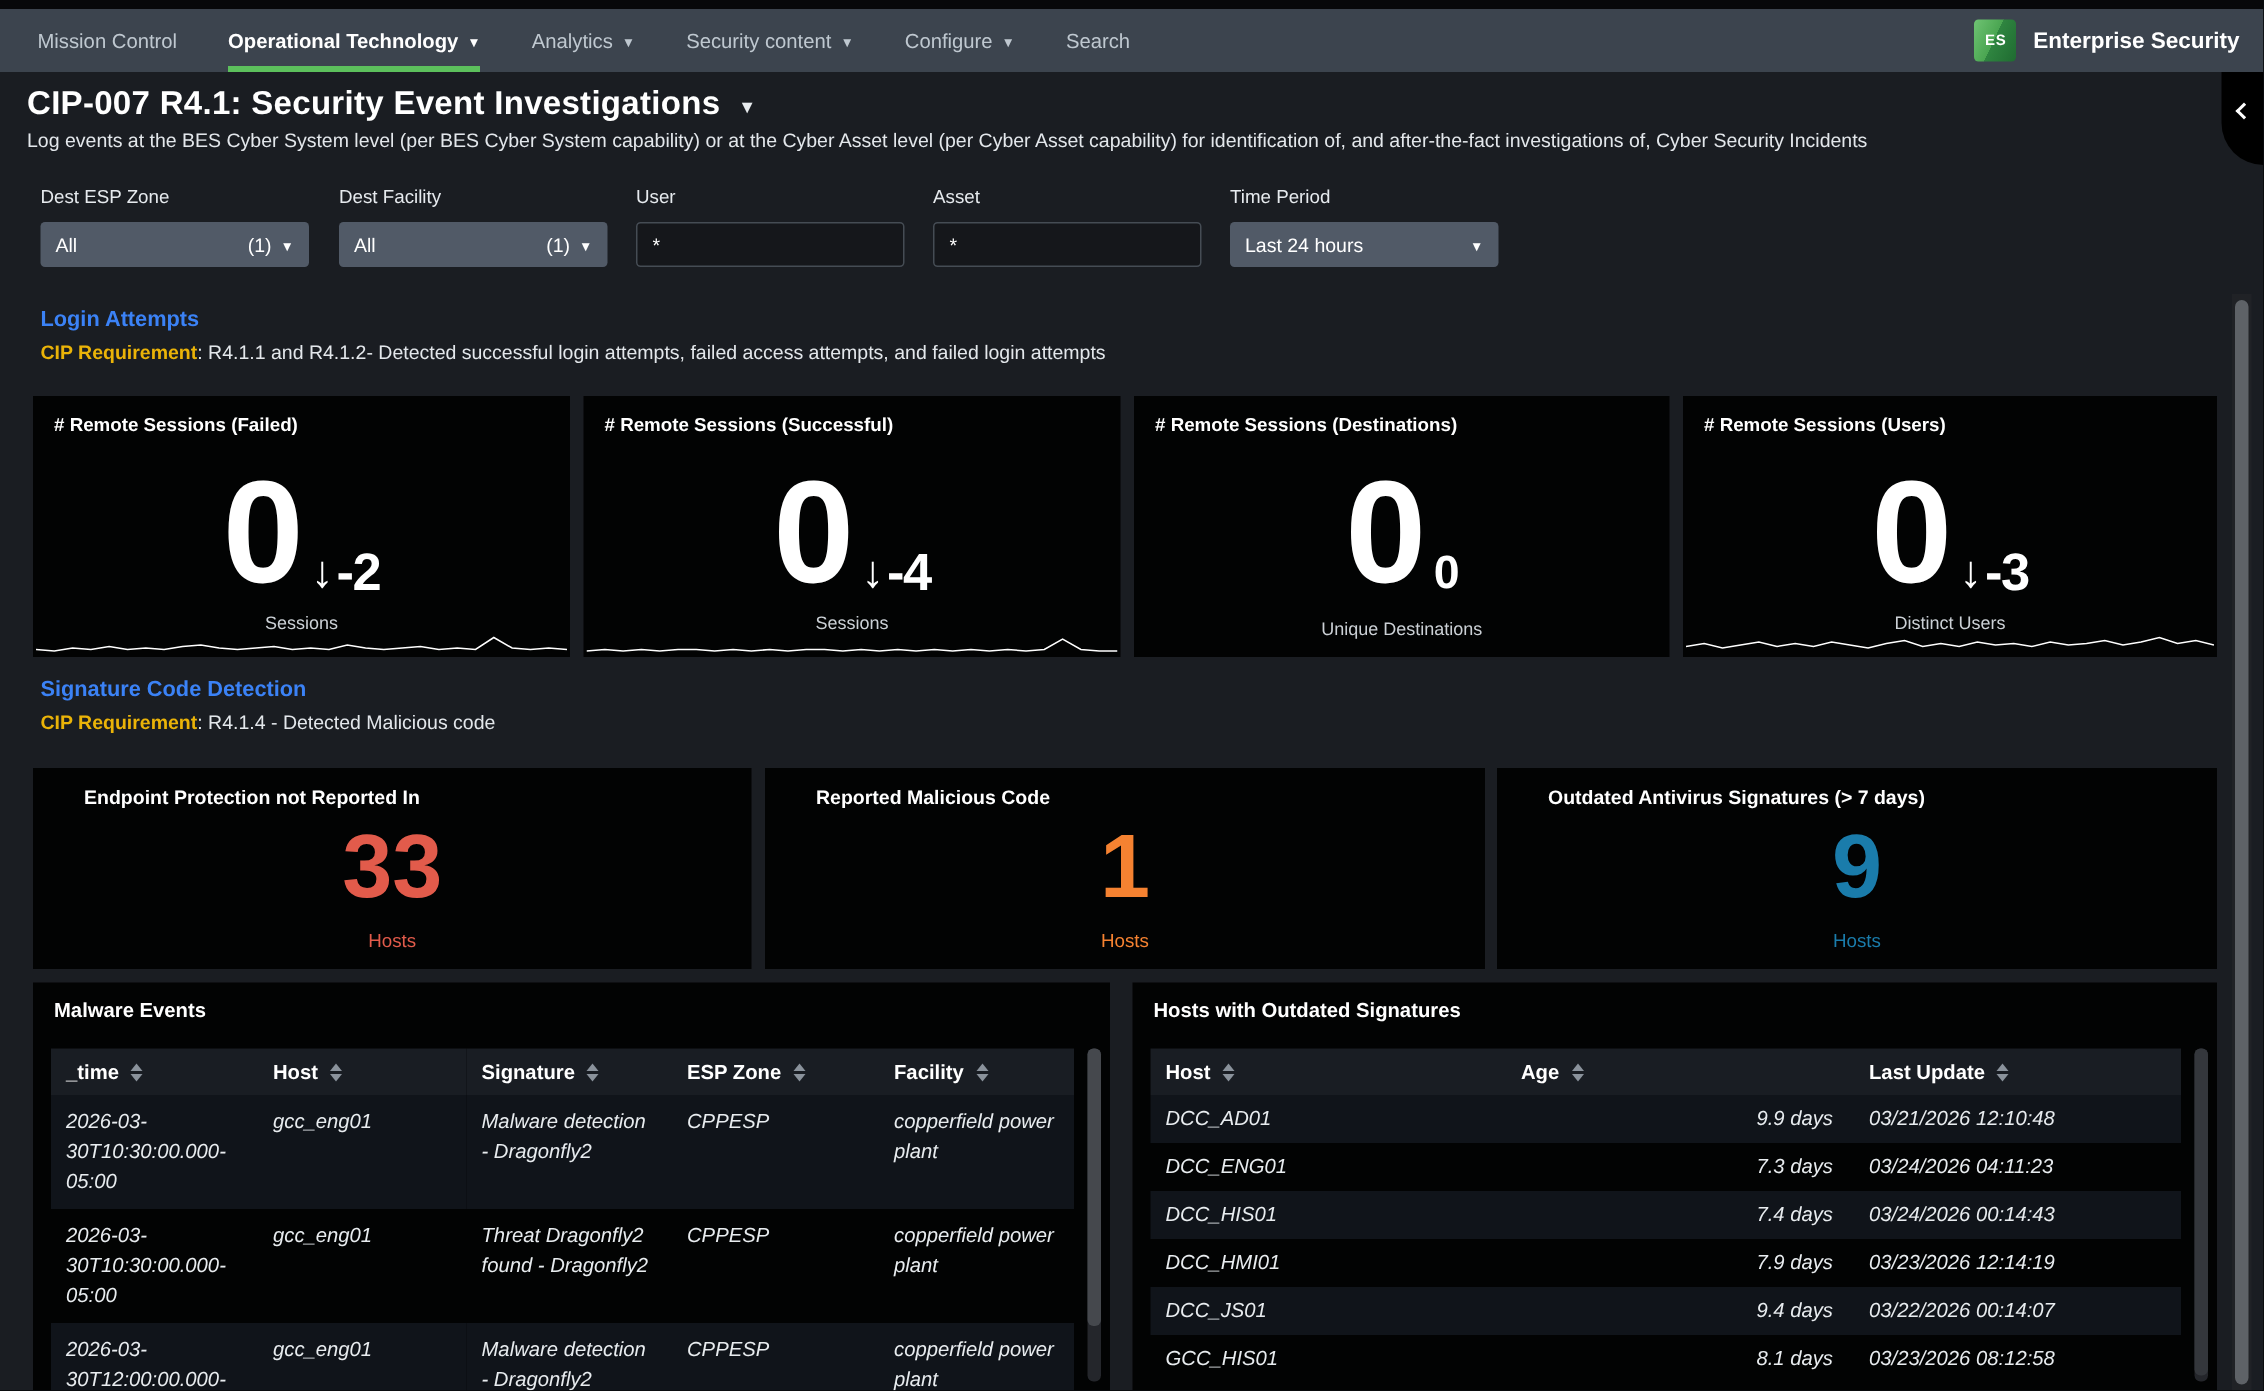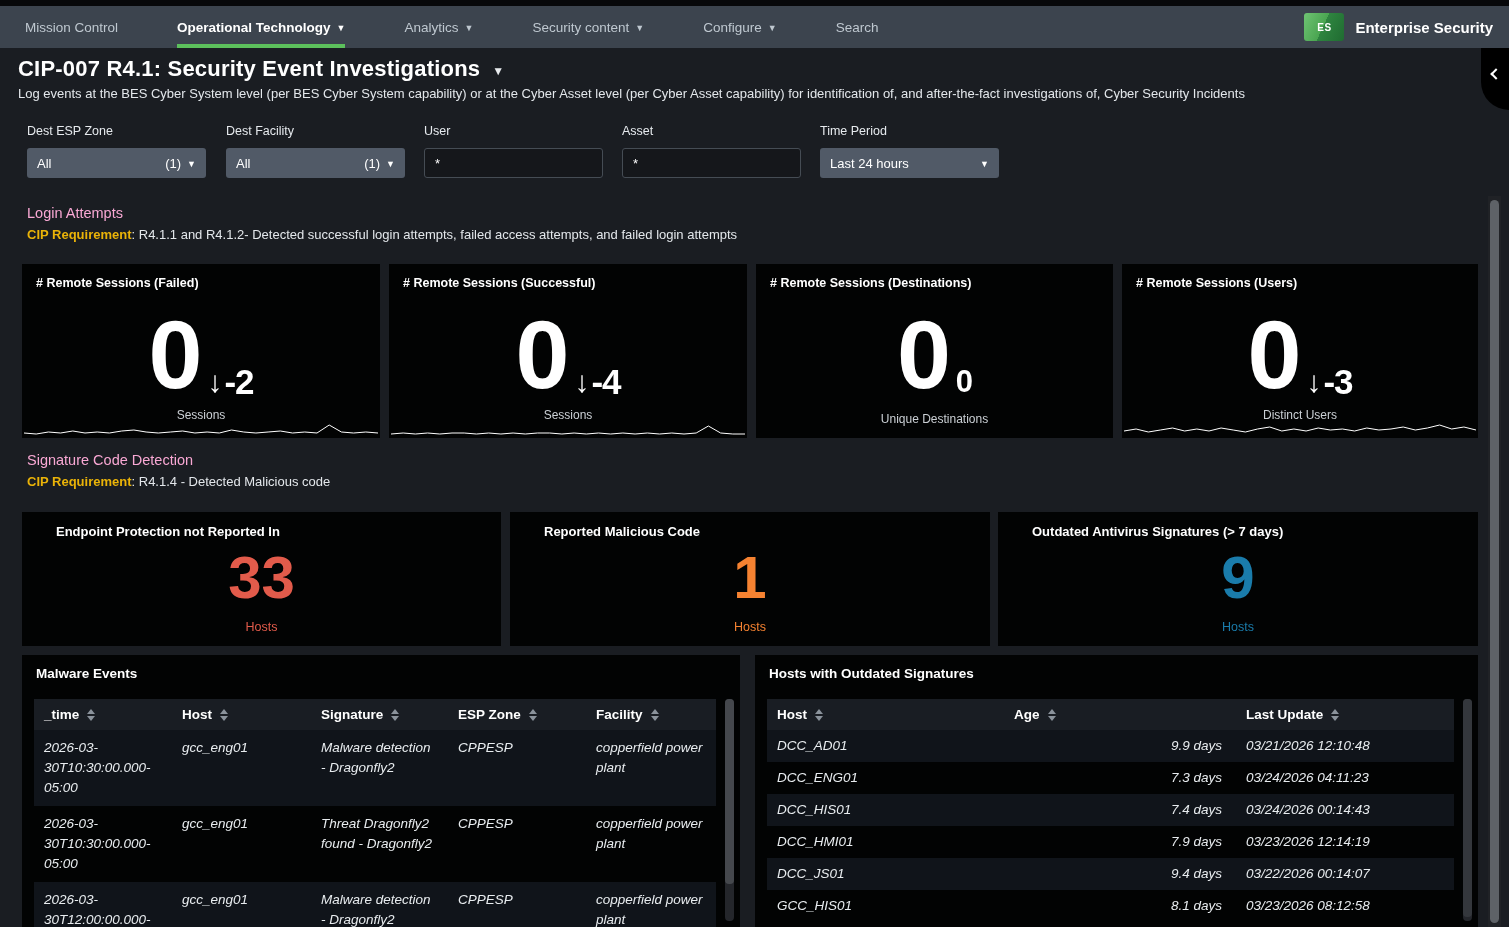--- a/index.html
+++ b/index.html
@@ -2,46 +2,46 @@
 <html><head>
 <meta charset="utf-8">
 <style>
   * { margin:0; padding:0; box-sizing:border-box; }
   html,body { background:#000; }
   body { font-family:"Liberation Sans", sans-serif; }
   .page { position:relative; width:1509px; height:927px; background:#1a1d22; overflow:hidden; }
 
   
   .top-strip { position:absolute; left:0; top:0; width:1509px; height:6px; background:#07080a; }
-  .navbar { position:absolute; left:0; top:6px; width:1509px; height:42px; background:#3c444e; display:flex; align-items:stretch; padding-left:8px;gap:25px; }
+  .navbar { position:absolute; left:0; top:6px; width:1509px; height:42px; background:#3c444e; display:flex; align-items:stretch; padding-left:8px; }
   .nav-item { position:relative; display:inline-flex; align-items:center; padding:0 17px; font-size:13.5px; color:#bfc8d0; cursor:pointer; }
   .nav-item .caret { font-size:9px; margin-left:6px; margin-top:2px; }
   .nav-item.active { color:#ffffff; font-weight:700; }
   .nav-item.active::after { content:""; position:absolute; left:17px; right:17px; bottom:0; height:4px; background:#5cc05c; }
   .brand { margin-left:auto; display:flex; align-items:center; gap:11px; padding-right:16px; }
-  .brand-logo { position:relative; width:40px; height:28px; border-radius:3px; background:linear-gradient(115deg,#6fc473 0%,#4aa551 48%,#2f8540 48%,#1f6b31 100%); display:flex; align-items:center; justify-content:center; overflow:hidden; }
+  .brand-logo { position:relative; width:28px; height:28px; border-radius:3px; background:linear-gradient(115deg,#6fc473 0%,#4aa551 48%,#2f8540 48%,#1f6b31 100%); display:flex; align-items:center; justify-content:center; overflow:hidden; }
   .brand-logo span { font-size:10px; font-weight:700; color:#fff; letter-spacing:.5px; }
   .brand-label { color:#fff; font-size:15px; font-weight:600; }
 
   
   .page-title { position:absolute; left:18px; top:56px; display:flex; align-items:center; color:#fff; font-size:22px; font-weight:700; letter-spacing:.2px; }
   .page-title .title-caret { font-size:12px; margin-left:12px; margin-top:4px; color:#e8ebee; }
   .page-desc { position:absolute; left:18px; top:86px; font-size:13px; color:#e3e7eb; }
   .collapse-tab { position:absolute; right:0; top:48px; width:28px; height:62px; background:#000; border-radius:0 0 0 28px; cursor:pointer; }
   .collapse-tab .chev { position:absolute; left:11px; top:22px; width:8px; height:8px; border-left:2px solid #fff; border-top:2px solid #fff; transform:rotate(-45deg); }
 
   
   .filter { position:absolute; width:179px; }
   .filter .flabel { font-size:12.5px; color:#e6eaee; height:24px; }
   .f-dd { height:30px; background:#515a67; border-radius:3px; color:#fff; display:flex; align-items:center; padding:0 10px; font-size:13px; cursor:pointer; }
   .f-dd .dd-right { margin-left:auto; display:flex; align-items:center; gap:6px; }
   .f-dd .dd-caret { font-size:9px; margin-top:1px; }
   .f-input { width:179px; height:30px; background:#15171b; border:1px solid #454c54; border-radius:3px; color:#fff; font-size:13px; padding:0 10px; font-family:"Liberation Sans", sans-serif; }
 
-  .sec-head { position:absolute; font-size:14.5px; font-weight:400; color:#f9a8d4; }
+  .sec-head { position:absolute; font-size:14.5px; font-weight:700; color:#3b82f6; }
   .sec-req { position:absolute; font-size:13px; color:#e3e7eb; }
   .sec-req b { color:#eab308; }
 
   .panel { position:absolute; background:#020303; }
 
   
   .kpi-title { position:absolute; top:12px; left:14px; right:10px; font-size:12.5px; font-weight:700; color:#fff; }
   .kpi-valrow { position:absolute; left:0; right:0; top:42px; height:98px; display:flex; align-items:center; justify-content:center; }
   .kpi-big { font-size:97px; font-weight:700; color:#fff; line-height:.88; letter-spacing:-3px; }
   .kpi-delta { display:flex; align-items:center; margin-top:54px; margin-left:8px; color:#fff; }

